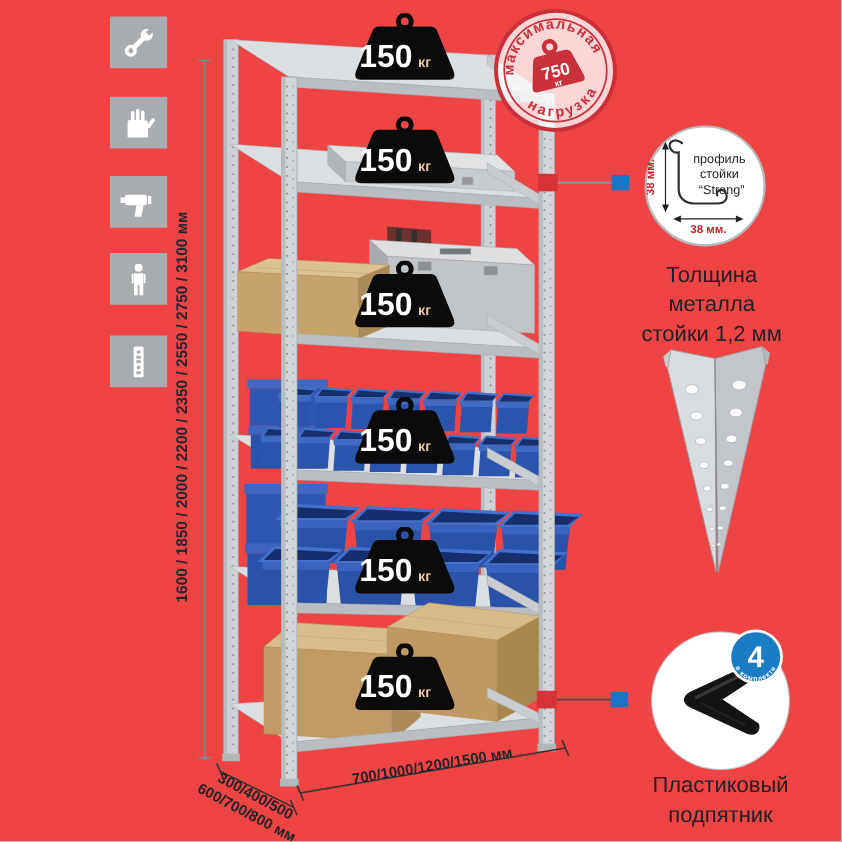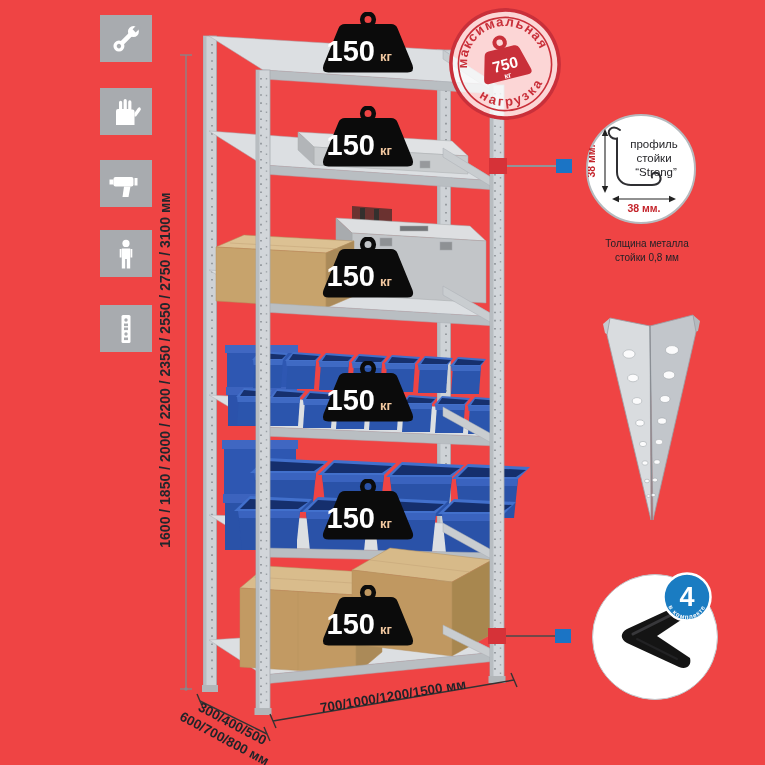--- a/index.html
+++ b/index.html
@@ -3,21 +3,21 @@
 <meta charset="utf-8">
 <style>
   html,body{margin:0;padding:0;background:#ffffff;}
   #canvas{position:relative;width:765px;height:765px;background:#ef4444;overflow:hidden;
           font-family:"Liberation Sans","DejaVu Sans",sans-serif;}
   .abs{position:absolute;}
   svg text{font-family:"Liberation Sans","DejaVu Sans",sans-serif;}
   .tile{position:absolute;left:100px;width:52px;height:47px;background:#a8abaf;
         display:flex;align-items:center;justify-content:center;}
   .htext{position:absolute;font-weight:bold;color:#23262c;white-space:nowrap;}
-  .caption{position:absolute;text-align:center;color:#1d2026;font-size:10px;line-height:1.35;}
+  .caption{position:absolute;text-align:center;color:#1d2026;font-size:20px;line-height:1.35;}
   .rotlabel{position:absolute;font-weight:bold;color:#1f2329;font-size:13.5px;text-align:center;white-space:nowrap;}
   .circle-detail{position:absolute;background:#fff;border-radius:50%;box-sizing:border-box;}
 </style>
 </head>
 <body>
 
 <div id="canvas">
 
   <svg class="abs" style="left:0;top:0" width="765" height="765" viewBox="0 0 765 765">
     <defs>
@@ -345,21 +345,21 @@
       </g>
       <text transform="rotate(-90 7 45)" x="7" y="45" text-anchor="middle" font-size="10.5" font-weight="bold" fill="#c4242b">38 мм.</text>
       <text x="56" y="96" text-anchor="middle" font-size="10.5" font-weight="bold" fill="#c4242b">38 мм.</text>
       <text x="66" y="32" text-anchor="middle" font-size="11.5" fill="#26262a">профиль</text>
       <text x="66" y="46" text-anchor="middle" font-size="11.5" fill="#26262a">стойки</text>
       <text x="68" y="60" text-anchor="middle" font-size="11.5" fill="#26262a">“Strong”</text>
     </svg>
   </div>
   <div class="caption" style="left:566px;top:237px;width:162px">
     <div>Толщина металла</div>
-    <div>стойки 0,8 мм</div>
+    <div>стойки 1,2 мм</div>
   </div>
 
   <svg class="abs" style="left:596px;top:302px" width="108" height="232" viewBox="0 0 108 232">
     <polygon points="14,16 7,22 9,31 12,33" fill="#c6cacf"></polygon>
     <polygon points="97,13 104,19 102,29 99,30" fill="#b4b9be"></polygon>
     <polygon points="54,24 14,16 11,33 55,218" fill="#d9dcdf" stroke="#9aa0a6" stroke-width="0.8"></polygon>
     <polygon points="54,24 97,13 100,30 57,218" fill="#c2c6cb" stroke="#9aa0a6" stroke-width="0.8"></polygon>
     <line x1="54" y1="24" x2="56" y2="218" stroke="#878d93" stroke-width="1"></line>
     <g fill="#fbfbfc" stroke="#9aa0a5" stroke-width="0.5">
       <ellipse cx="33" cy="52" rx="6" ry="4.2"></ellipse>
@@ -391,20 +391,24 @@
   <svg class="abs" style="left:660px;top:570px" width="54" height="54" viewBox="0 0 54 54">
     <defs>
         <path id="arc4" d="M7,29 A20,20 0 0 0 47,29"></path>
       </defs>
     <circle cx="27" cy="27" r="23.5" fill="#1a7cc2" stroke="#ffffff" stroke-width="2.5"></circle>
     <text x="27" y="36" text-anchor="middle" font-size="27" font-weight="bold" fill="#ffffff">4</text>
     <text font-size="6.3" font-weight="bold" fill="#ffffff" letter-spacing="0.8">
       <textPath href="#arc4" startOffset="50%" text-anchor="middle">в комплекте</textPath>
     </text>
   </svg>
+  <div class="caption" style="left:574px;top:701px;width:162px">
+    <div>Пластиковый</div>
+    <div>подпятник</div>
+  </div>
 
   <div class="rotlabel" style="left:228px;top:732px;transform:translate(-50%,-50%) rotate(28deg);line-height:1.25">
     <div>300/400/500</div>
     <div>600/700/800 мм</div>
   </div>
   <div class="rotlabel" style="left:393px;top:696px;transform:translate(-50%,-50%) rotate(-9.5deg)">700/1000/1200/1500 мм</div>
 
 </div>
 
 </body></html>

